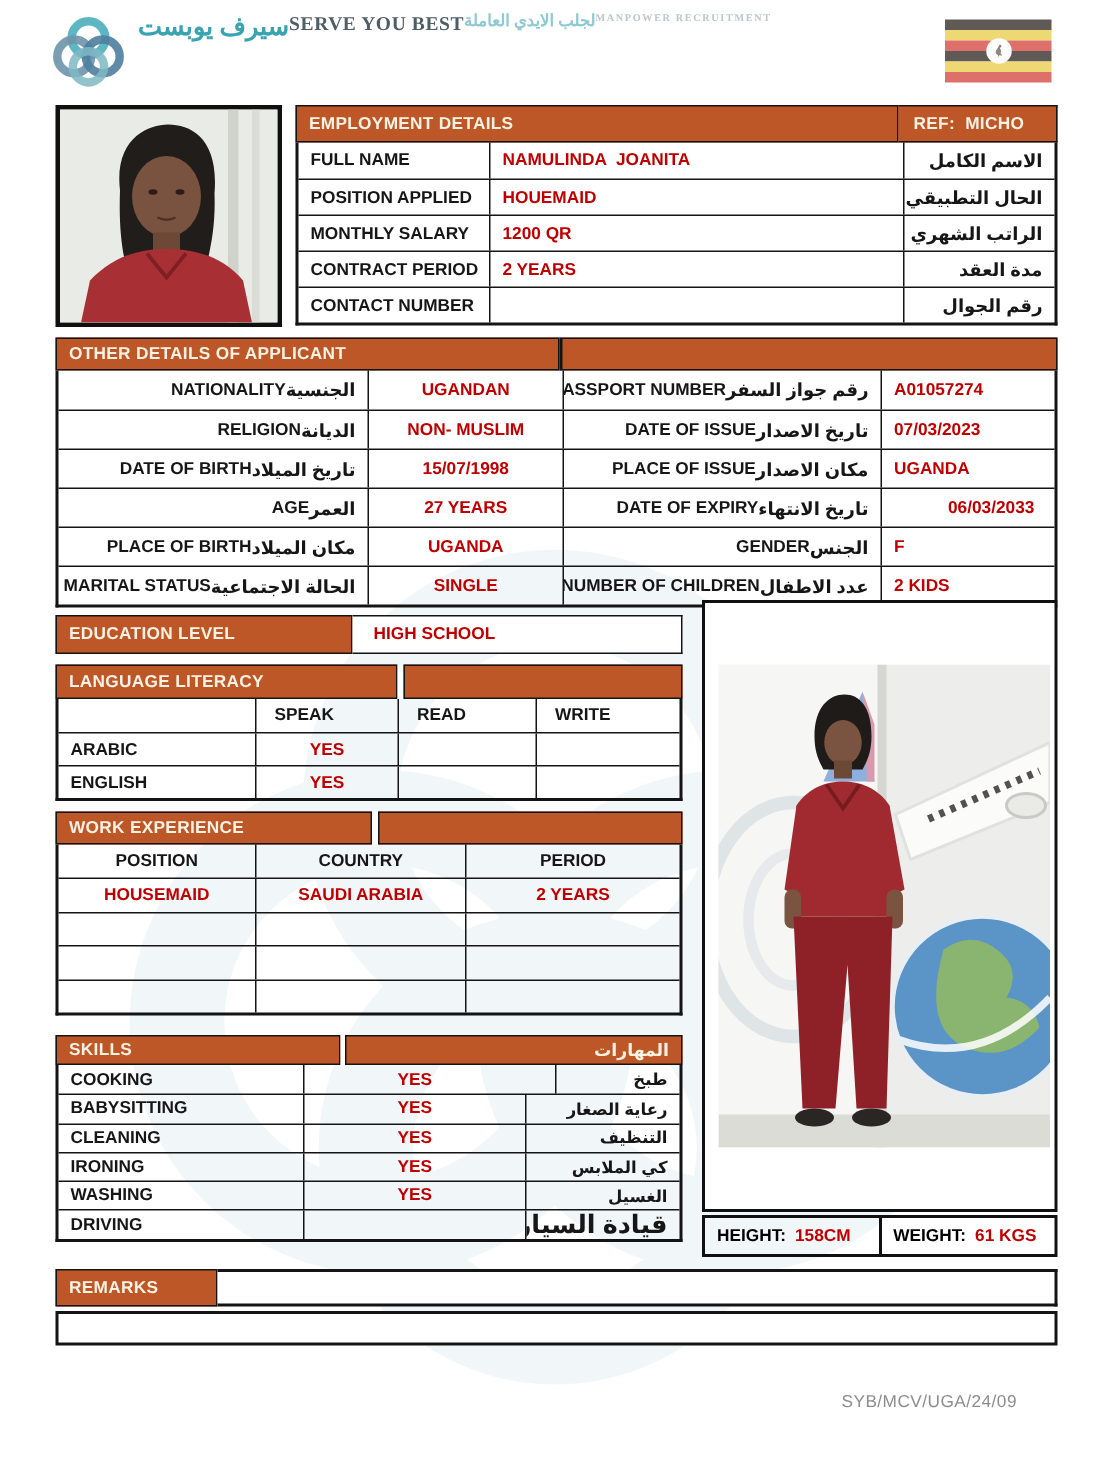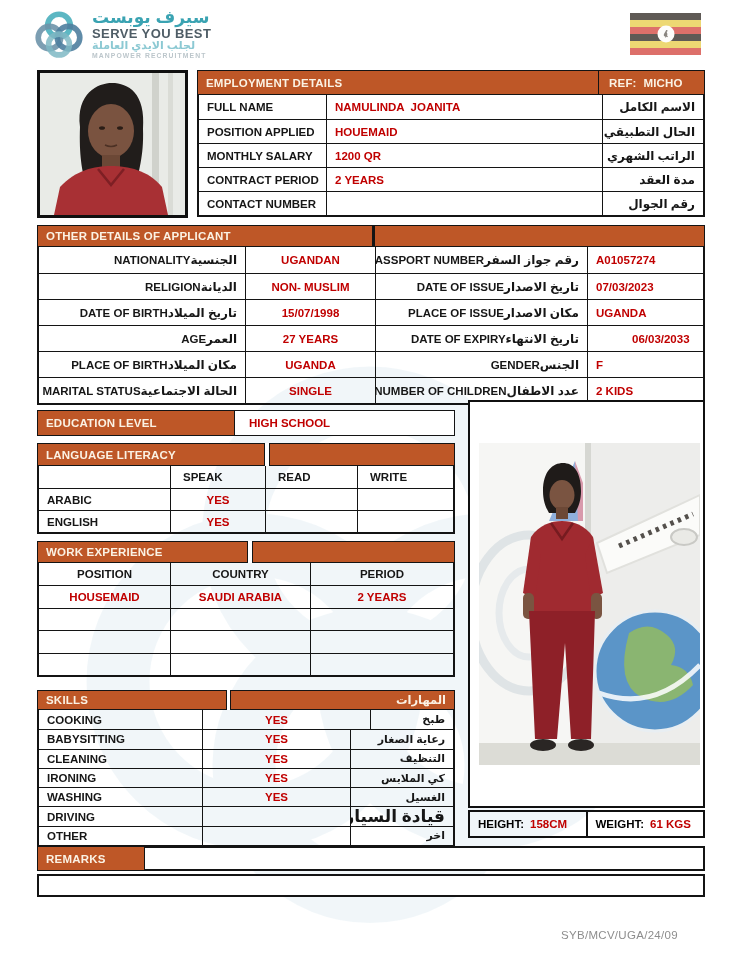--- a/index.html
+++ b/index.html
@@ -26,21 +26,21 @@
   .obar{box-sizing:border-box;background:#BE5727;border:1.5px solid #141414;color:#FBF2E4;
         font-size:11.5px;font-weight:700;display:flex;align-items:center;padding:0 8px;letter-spacing:.2px;}
   .hdr-split{display:flex;}
   .hdr-split .gap{width:4px;background:#ffffff;}
 
   
   .duo{justify-content:flex-end;}
 
   
   .logo{left:33px;top:9px;display:flex;gap:7px;align-items:flex-start;}
-  .logo-text{display:flex;flex-direction:column;line-height:1.05;}
+  .logo-text{display:flex;flex-direction:row;line-height:1.05;font-family:Liberation Serif, serif;}
   .logo-ar{font-size:17px;font-weight:700;color:#3AA3B2;}
   .logo-en{font-size:13px;font-weight:700;color:#4F5D66;letter-spacing:.4px;}
   .logo-tag-ar{font-size:11px;color:#8CC9D3;font-weight:700;}
   .logo-tag-en{font-size:6.8px;color:#BCC6CB;font-weight:700;letter-spacing:1.1px;}
 
   
   .flag{left:630px;top:13px;width:71px;height:42px;display:flex;flex-direction:column;position:absolute;}
   .flag .stripe{flex:1;}
   .flag .disc{position:absolute;left:50%;top:50%;transform:translate(-50%,-50%);
               width:17px;height:17px;border-radius:50%;background:#fdfdfb;display:flex;align-items:center;justify-content:center;}
@@ -342,25 +342,20 @@
       </div>
       <div class="trow h195">
         <div class="cell pad" style="width:163px;">WASHING</div>
         <div class="cell center red" style="width:148px;">YES</div>
         <div class="cell pad right ar" style="flex:1;font-size:11px;">الغسيل</div>
       </div>
       <div class="trow h195">
         <div class="cell pad" style="width:163px;">DRIVING</div>
         <div class="cell center red" style="width:148px;"></div>
         <div class="cell pad right ar" style="flex:1;font-size:17px;">قيادة السيارة</div>
-      </div>
-      <div class="trow h195">
-        <div class="cell pad" style="width:163px;">OTHER</div>
-        <div class="cell center red" style="width:148px;"></div>
-        <div class="cell pad right ar" style="flex:1;font-size:11px;">اخر</div>
       </div>
     </div>
   </div>
 
   <div class="photo-box">
     <svg width="221" height="322" viewBox="0 0 221 322">
       <rect width="221" height="322" fill="#EDEDEB"></rect>
       <rect width="110" height="322" fill="#F6F6F4"></rect>
       <ellipse cx="50" cy="170" rx="58" ry="78" fill="none" stroke="#DFE4E6" stroke-width="9"></ellipse>
       <ellipse cx="50" cy="170" rx="30" ry="44" fill="none" stroke="#E6EAEC" stroke-width="7"></ellipse>

